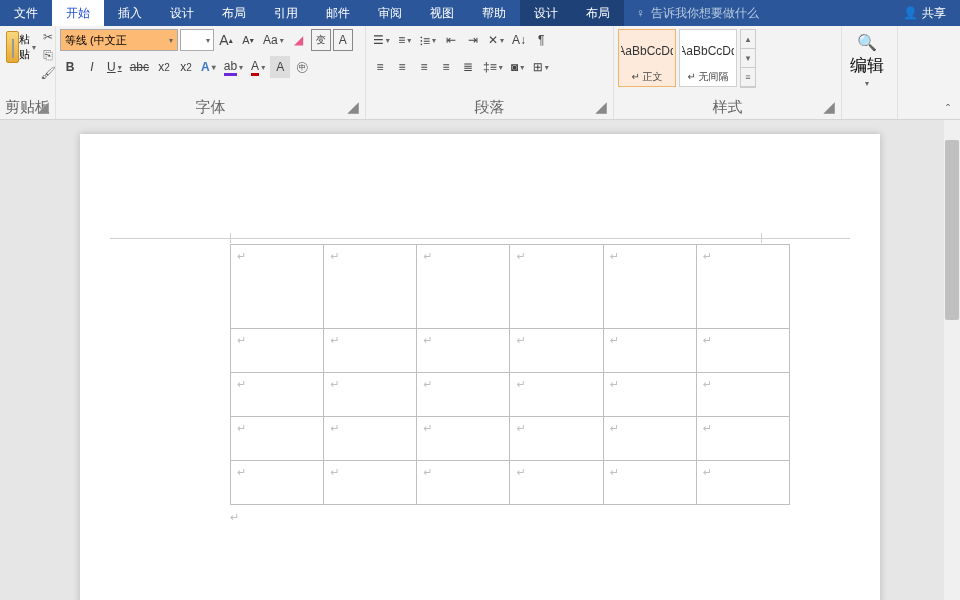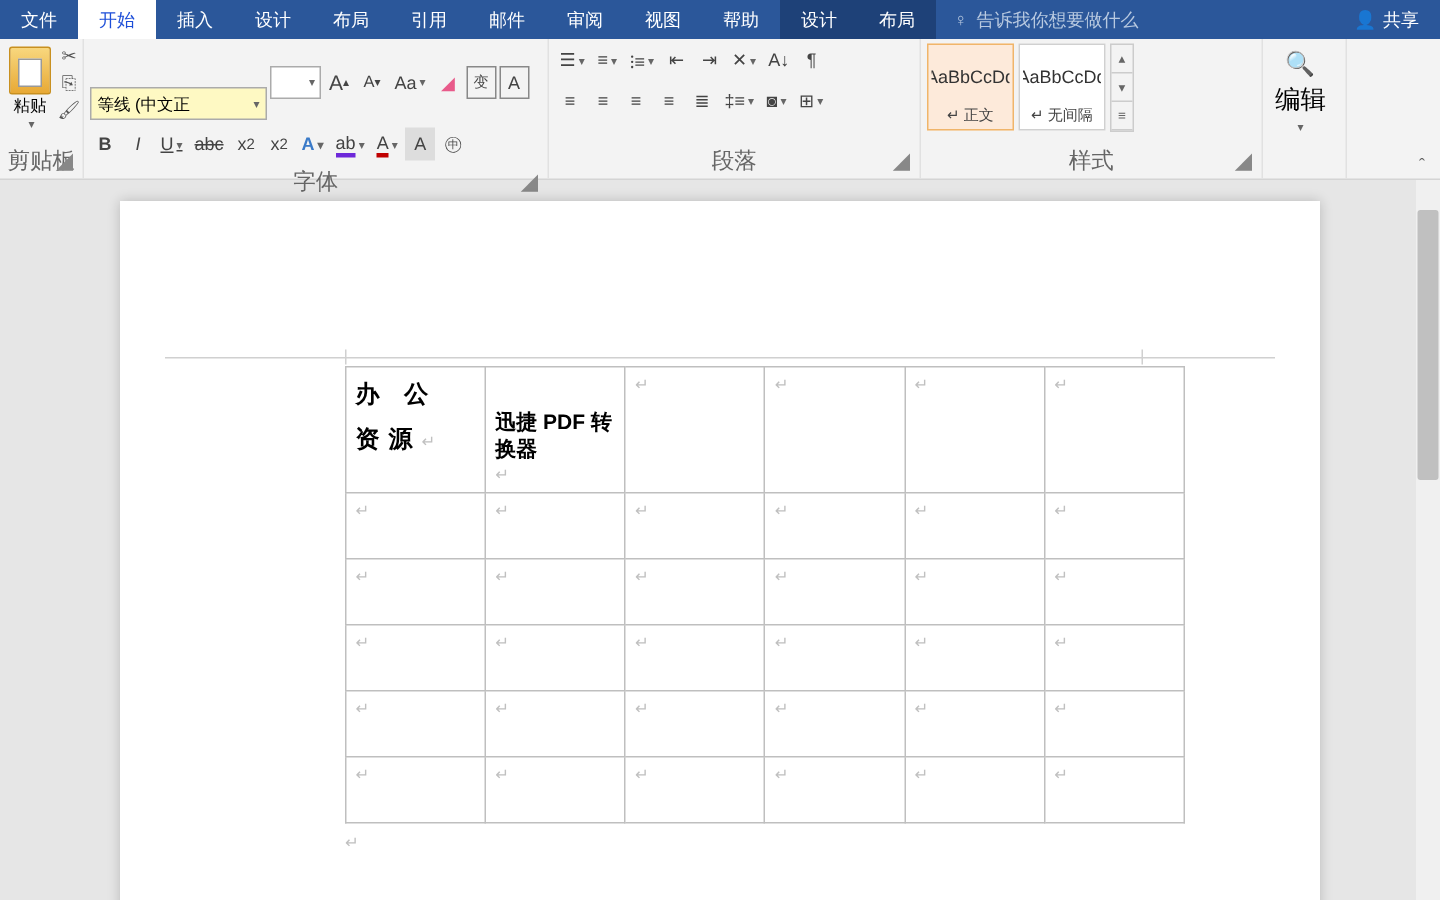--- a/index.html
+++ b/index.html
@@ -12,29 +12,29 @@
     .search-area { flex: 1; display: flex; align-items: center; padding-left: 12px; color: #b8c9e0; gap: 6px; }
     .share-btn { padding: 0 14px; display: flex; align-items: center; gap: 4px; cursor: pointer; }
     
     .ribbon { background: #f3f3f3; height: 94px; border-bottom: 1px solid #d4d4d4; display: flex; }
     .ribbon-group { border-right: 1px solid #e1e1e1; display: flex; flex-direction: column; padding: 3px 4px 0; }
     .ribbon-group-content { flex: 1; display: flex; align-items: flex-start; gap: 2px; }
     .ribbon-group-label { text-align: center; font-size: 15px; color: #666; padding: 2px 0; position: relative; }
     .ribbon-group-label .launcher { position: absolute; right: 2px; top: 2px; width: 12px; height: 12px; color: #888; cursor: pointer; }
     
     .clipboard-group { width: 56px; }
-    .paste-btn { display: flex; flex-direction: column; align-items: center; width: 34px; padding: 2px; cursor: pointer; }
+    .paste-btn { display: flex; flex-direction: row; align-items: center; width: 34px; padding: 2px; cursor: pointer; }
     .paste-icon { width: 28px; height: 32px; background: linear-gradient(#f8d77e, #e8a935); border: 1px solid #c89020; border-radius: 2px; position: relative; }
     .paste-icon::before { content: ""; position: absolute; top: 7px; left: 5px; right: 5px; bottom: 4px; background: #fff; border: 1px solid #999; }
     .clip-side { display: flex; flex-direction: column; gap: 2px; }
     .clip-small { width: 16px; height: 16px; cursor: pointer; display: flex; align-items: center; justify-content: center; color: #555; }
     
     .font-group { width: 310px; }
     .font-row1, .font-row2 { display: flex; align-items: center; gap: 2px; margin-bottom: 3px; }
-    .font-name { width: 118px; height: 22px; border: 1px solid #ababab; background: #fef9c3; font-size: 11px; padding: 0 4px; display: flex; align-items: center; justify-content: space-between; margin-top: 29px; }
+    .font-name { width: 118px; height: 22px; border: 1px solid #ababab; background: #fdba74; font-size: 11px; padding: 0 4px; display: flex; align-items: center; justify-content: space-between; }
     .font-size { width: 34px; height: 22px; border: 1px solid #ababab; background: #fff; font-size: 11px; display: flex; align-items: center; justify-content: space-between; padding: 0 3px; }
     .grow-shrink { width: 20px; height: 22px; display: flex; align-items: center; justify-content: center; cursor: pointer; color: #444; }
     .btn-small { min-width: 20px; height: 22px; display: flex; align-items: center; justify-content: center; cursor: pointer; color: #444; padding: 0 3px; }
     .btn-small.boxed { border: 1px solid #888; }
     .dropdown-arrow { font-size: 8px; color: #666; }
     
     .para-group { width: 248px; }
     .styles-group { width: 228px; }
     .style-box { width: 58px; height: 58px; border: 1px solid #d0d0d0; background: #fff; display: flex; flex-direction: column; padding: 2px; cursor: pointer; margin-right: 1px; }
     .style-box.selected { border-color: #f0b56a; background: #fdeada; }
@@ -228,28 +228,20 @@
     <div style="flex:1"></div>
     <div style="text-align:right;padding:2px 6px;color:#666;cursor:pointer">ˆ</div>
   </div>
 </div>
 
 <div class="document-area">
   <div class="page">
     <div class="ruler-line"></div>
     <table class="doc-table">
       <tbody>
-          <tr>
-        <td><span class="cell-big">办 公 资源</span><span class="para-mark">↵</span></td>
-        <td><span class="cell-med">迅捷 PDF 转换器</span><span class="para-mark">↵</span></td>
-        <td><span class="para-mark">↵</span></td>
-        <td><span class="para-mark">↵</span></td>
-        <td><span class="para-mark">↵</span></td>
-        <td><span class="para-mark">↵</span></td>
-      </tr>
       <tr>
         <td><span class="para-mark">↵</span></td>
         <td><span class="para-mark">↵</span></td>
         <td><span class="para-mark">↵</span></td>
         <td><span class="para-mark">↵</span></td>
         <td><span class="para-mark">↵</span></td>
         <td><span class="para-mark">↵</span></td>
       </tr>
       <tr>
         <td><span class="para-mark">↵</span></td>

